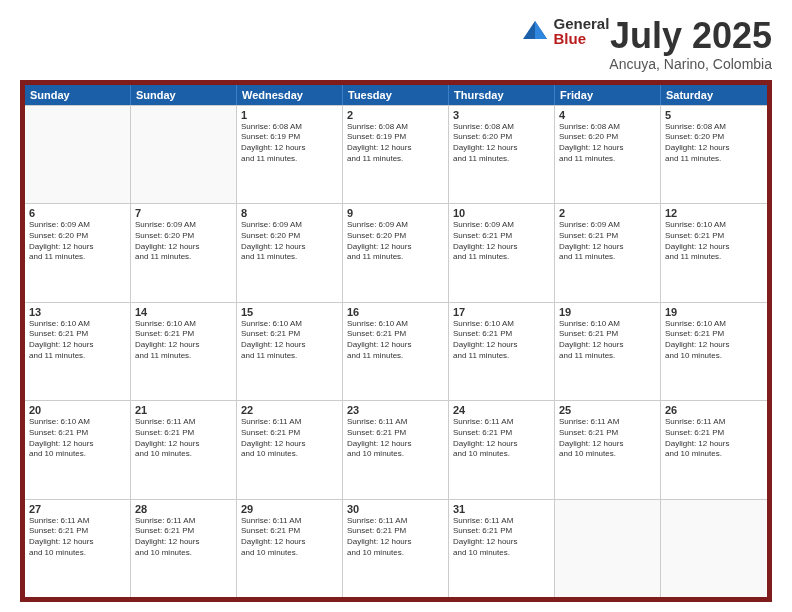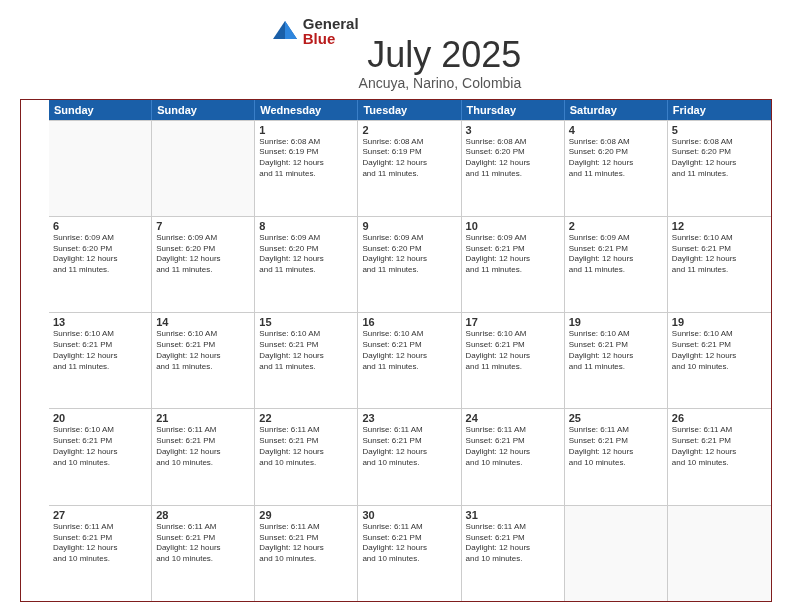--- a/index.html
+++ b/index.html
@@ -12,21 +12,21 @@
     }
     .page {
       width: 792px;
       height: 612px;
       padding: 16px 20px 10px 20px;
       display: flex;
       flex-direction: column;
     }
     .header {
       display: flex;
-      justify-content: center;
+      justify-content: flex-end;
       align-items: flex-start;
       margin-bottom: 8px;
     }
     .logo {
       display: flex;
       align-items: center;
     }
     .logo-text {
       display: flex;
       flex-direction: column;
@@ -45,35 +45,33 @@
     .logo-icon {
       width: 28px;
       height: 28px;
       margin-right: 4px;
     }
     .title-block {
       text-align: right;
     }
     .month-title {
       font-size: 36px;
-      font-weight: normal;
+      font-weight: bold;
       color: #333;
       line-height: 1.1;
-      margin-top: 19px;
     }
     .location {
       font-size: 14px;
       color: #555;
     }
     .calendar {
       flex: 1;
       display: flex;
       flex-direction: column;
-      border: 1px solid #7f1d1d;
-      padding-left: 28px;
+      border: 5px solid #7f1d1d;
     }
     .cal-header {
       display: grid;
       grid-template-columns: repeat(7, 1fr);
       background: #1a5fa8;
     }
     .cal-header-cell {
       color: #fff;
       font-size: 11px;
       font-weight: bold;
@@ -138,22 +136,22 @@
     </div>
   </div>
 
   <div class="calendar">
     <div class="cal-header" id="cal-header">
         <div class="cal-header-cell">Sunday</div>
         <div class="cal-header-cell">Sunday</div>
         <div class="cal-header-cell">Wednesday</div>
         <div class="cal-header-cell">Tuesday</div>
         <div class="cal-header-cell">Thursday</div>
+        <div class="cal-header-cell">Friday</div>
         <div class="cal-header-cell">Saturday</div>
-        <div class="cal-header-cell">Friday</div>
       </div>
     <div class="cal-body" id="cal-body">
         <div class="cal-row">
           <div class="cal-cell empty"></div>
           <div class="cal-cell empty"></div>
           <div class="cal-cell">
             <span class="day-num">1</span>
             <div class="cell-text" style="white-space: pre-line;">Sunrise: 6:08 AM
 Sunset: 6:19 PM
 Daylight: 12 hours

